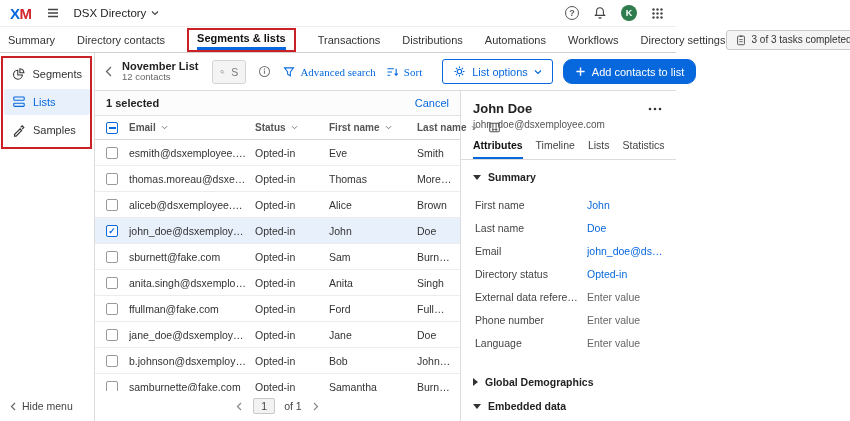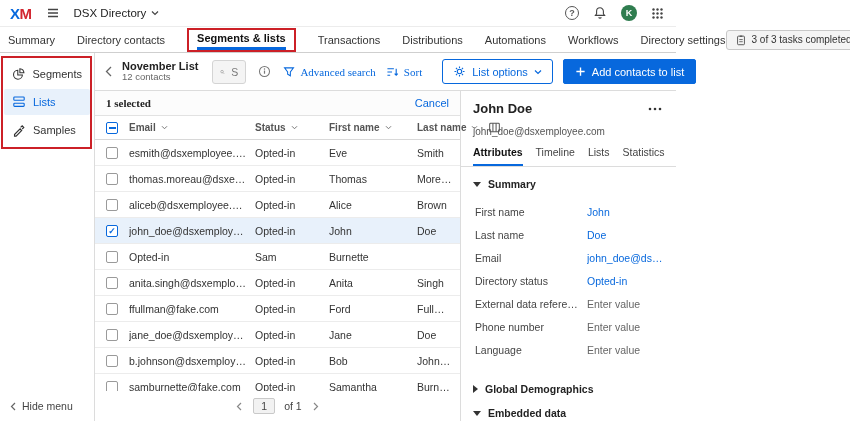--- a/index.html
+++ b/index.html
@@ -42,28 +42,28 @@
   .back-chev { color:#666; cursor:pointer; display:flex; }
   .list-title { line-height:1.15; margin-right:4px; }
   .list-title .name { font-size:11px; font-weight:bold; color:#222; white-space:nowrap; }
   .list-title .count { font-size:9.5px; color:#666; }
   .searchbox { display:flex; align-items:center; gap:6px; background:#f4f4f4; border:1px solid #d4d4d4; border-radius:3px; height:24px; width:138px; padding:0 7px; }
   .searchbox input { border:none; background:transparent; outline:none; font-size:10.5px; width:100%; color:#333; font-family:inherit; }
   .searchbox input::placeholder { color:#777; }
   .bluelink { display:flex; align-items:center; gap:5px; color:#0768dd; font-size:11px; cursor:pointer; white-space:nowrap;font-family:Liberation Serif, serif; }
   .toolbar .spacer { flex:1; }
   .btn-outline { display:flex; align-items:center; gap:6px; border:1px solid #0768dd; color:#0768dd; background:#fff; font-size:11px; border-radius:3px; height:25px; padding:0 10px; cursor:pointer; font-family:inherit; white-space:nowrap; }
-  .btn-primary { display:flex; align-items:center; gap:6px; border:1px solid #0768dd; color:#fff; background:#0768dd; font-size:11px; border-radius:2px; height:25px; padding:0 11px; cursor:pointer; font-family:inherit; white-space:nowrap; }
+  .btn-primary { display:flex; align-items:center; gap:6px; border:1px solid #0768dd; color:#fff; background:#0768dd; font-size:11px; border-radius:9px; height:25px; padding:0 11px; cursor:pointer; font-family:inherit; white-space:nowrap; }
 
   
   .split { flex:1; display:flex; min-height:0; }
   .table-area { flex:1; display:flex; flex-direction:column; min-width:0; }
 
   .sel-bar { height:25px; flex:0 0 25px; display:flex; align-items:center; justify-content:space-between; padding:0 11px; border-bottom:1px solid #e2e2e2; background:#fcfcfc; }
-  .sel-bar .sel-text { font-size:11px; font-weight:bold; color:#222;font-family:Liberation Serif, serif; }
+  .sel-bar .sel-text { font-size:11px; font-weight:bold; color:#222; }
   .sel-bar .cancel { font-size:11px; color:#0768dd; cursor:pointer;margin-left:7px; }
 
   .thead { height:24px; flex:0 0 24px; display:grid; grid-template-columns:34px 126px 74px 88px 1fr 32px; align-items:center; border-bottom:1px solid #d8d8d8; font-size:10px; font-weight:bold; color:#555; }
   .th { display:flex; align-items:center; gap:5px; cursor:pointer; white-space:nowrap; }
   .th-icon { display:flex; justify-content:center; cursor:pointer; color:#444; }
 
   .rows { flex:1; overflow:hidden; }
   .trow { height:26px; display:grid; grid-template-columns:34px 126px 74px 88px 1fr; align-items:center; border-bottom:1px solid #ececec; font-size:10.5px; color:#333; cursor:pointer; }
   .trow.selected { background:#e8f1fb; }
   .cell { overflow:hidden; text-overflow:ellipsis; white-space:nowrap; padding-right:8px; }
@@ -77,21 +77,21 @@
   .pager { height:30px; flex:0 0 30px; display:flex; align-items:center; justify-content:center; gap:9px; font-size:10.5px; color:#444; }
   .pg-chev { color:#888; cursor:pointer; display:flex; padding:2px; }
   .pg-num { border:1px solid #c9c9c9; background:#f2f2f2; border-radius:2px; padding:1px 7px; cursor:pointer; }
 
   
   .detail { width:216px; flex:0 0 216px; border-left:1px solid #dcdcdc; display:flex; flex-direction:column; overflow:hidden; }
   .d-head { padding:10px 12px 0 12px; }
   .d-name-row { display:flex; align-items:center; justify-content:space-between; }
   .d-name { font-size:13px; font-weight:bold; color:#222; }
   .d-more { cursor:pointer; color:#333; padding:2px; }
-  .d-email { font-size:10px; color:#555; margin-top:10px; }
+  .d-email { font-size:10px; color:#555; margin-top:3px; }
   .d-tabs { display:flex; gap:13px; padding:9px 12px 0 12px; border-bottom:1px solid #dcdcdc; }
   .d-tab { font-size:10.5px; color:#444; padding-bottom:6px; cursor:pointer; white-space:nowrap; }
   .d-tab.active { color:#111; font-weight:bold; border-bottom:2px solid #0768dd; }
   .d-body { padding:11px 12px; overflow:hidden; }
   .sec-head { display:flex; align-items:center; gap:7px; font-size:10.5px; font-weight:bold; color:#222; cursor:pointer; }
   .tri-down { width:0; height:0; border-left:4px solid transparent; border-right:4px solid transparent; border-top:5px solid #333; }
   .tri-right { width:0; height:0; border-top:4px solid transparent; border-bottom:4px solid transparent; border-left:5px solid #333; }
   .fields { margin:10px 0 0 2px; }
   .field { display:grid; grid-template-columns:112px 1fr; align-items:center; padding:5.5px 0; font-size:10.5px; }
   .field .flabel { color:#444; padding-right:6px; white-space:nowrap; overflow:hidden; text-overflow:ellipsis; }
@@ -344,20 +344,21 @@
                 </span>
               <span class="cell">john_doe@dsxemployee....</span>
               <span class="cell">Opted-in</span>
               <span class="cell">John</span>
               <span class="cell">Doe</span>
             </div>
             <div class="trow">
               <span class="cellcb">
                   <span class="cb"></span>
                 </span>
+              <span class="cell">sburnett@fake.com</span>
               <span class="cell">Opted-in</span>
               <span class="cell">Sam</span>
               <span class="cell">Burnette</span>
             </div>
             <div class="trow">
               <span class="cellcb">
                   <span class="cb"></span>
                 </span>
               <span class="cell">anita.singh@dsxemployee...</span>
               <span class="cell">Opted-in</span>

